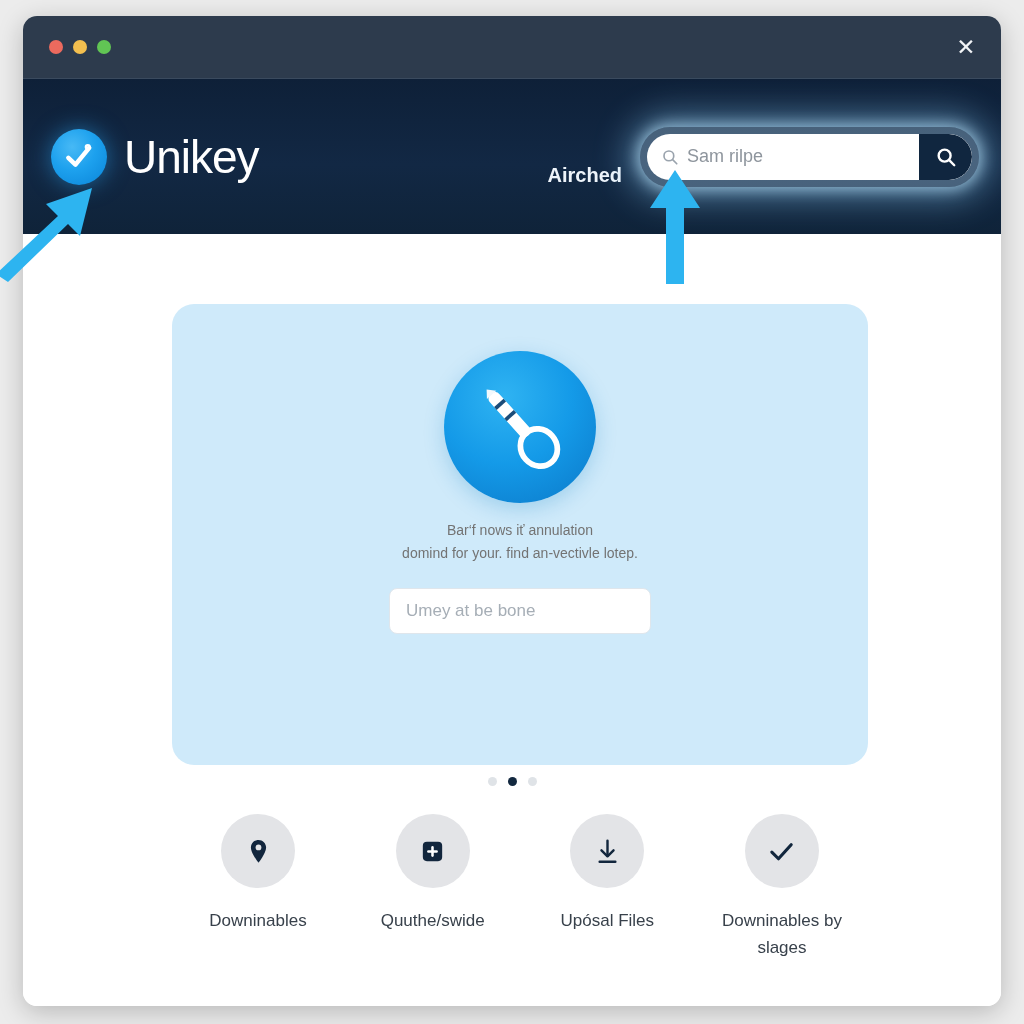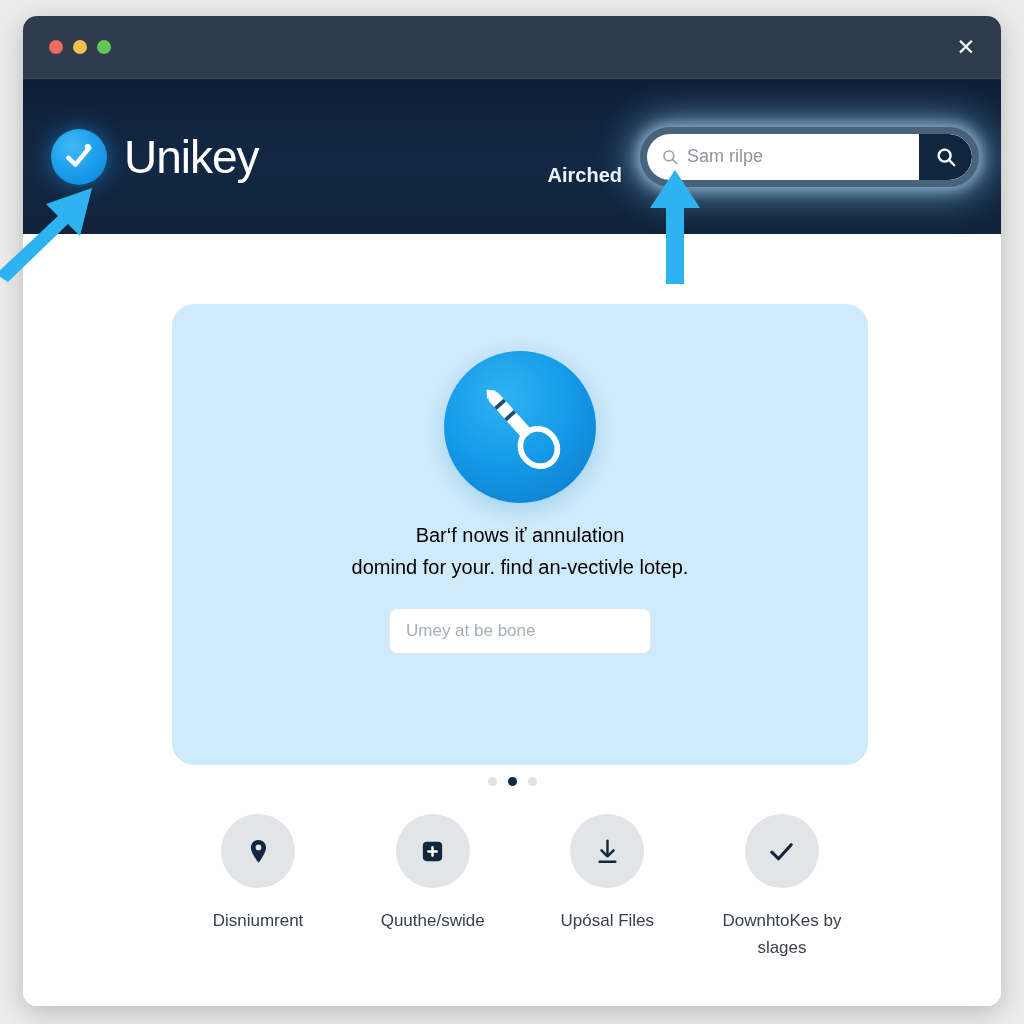--- a/index.html
+++ b/index.html
@@ -181,23 +181,23 @@
   .hero-title {
     margin-top: 30px;
     font-size: 32px;
     font-weight: bold;
     color: #12263d;
     letter-spacing: -0.3px;
   }
   .hero-sub {
     margin-top: 16px;
     text-align: center;
-    font-size: 20px;
+    font-size: 14px;
     line-height: 1.62;
-    color: #000000;
+    color: #737373;
   }
 
   .hero-form {
     margin-top: 24px;
     display: flex;
     align-items: center;
     gap: 18px;
   }
   .hero-input {
     width: 262px;
@@ -351,21 +351,21 @@
 
     <div class="features">
 
       <div class="feature">
         <span class="feature-ico">
           <svg viewBox="0 0 24 24" fill="currentColor">
             <path d="M12 2.4c-3.5 0-6.3 2.8-6.3 6.3 0 4.7 6.3 12.6 6.3 12.6s6.3-7.9 6.3-12.6c0-3.5-2.8-6.3-6.3-6.3z"></path>
             <circle cx="12" cy="8.6" r="2.4" fill="#e3e4e7"></circle>
           </svg>
         </span>
-        <span class="feature-label">Disniumrent</span>
+        <span class="feature-label">Downinables</span>
       </div>
 
       <div class="feature">
         <span class="feature-ico">
           <svg viewBox="0 0 24 24">
             <rect x="4" y="4" width="16" height="16" rx="3.4" fill="currentColor"></rect>
             <line x1="12" y1="8.6" x2="12" y2="15.4" stroke="#ffffff" stroke-width="2.1" stroke-linecap="round"></line>
             <line x1="8.6" y1="12" x2="15.4" y2="12" stroke="#ffffff" stroke-width="2.1" stroke-linecap="round"></line>
           </svg>
         </span>
@@ -382,21 +382,21 @@
         </span>
         <span class="feature-label">Upósal Files</span>
       </div>
 
       <div class="feature">
         <span class="feature-ico">
           <svg viewBox="0 0 24 24" fill="none" stroke="currentColor" stroke-width="2.6" stroke-linecap="round" stroke-linejoin="round">
             <polyline points="4,12.6 9.5,18 20,6.4"></polyline>
           </svg>
         </span>
-        <span class="feature-label">DownhtoKes by slages</span>
+        <span class="feature-label">Downinables by slages</span>
       </div>
 
     </div>
   </div>
 </div>
 
 <svg class="arrow" id="arrow-logo" viewBox="0 0 120 100">
   <g fill="#2db4f0">
     <path d="M0 92 L62 34 L50 22 L96 6 L84 54 L72 42 L12 100 Z"></path>
   </g>

